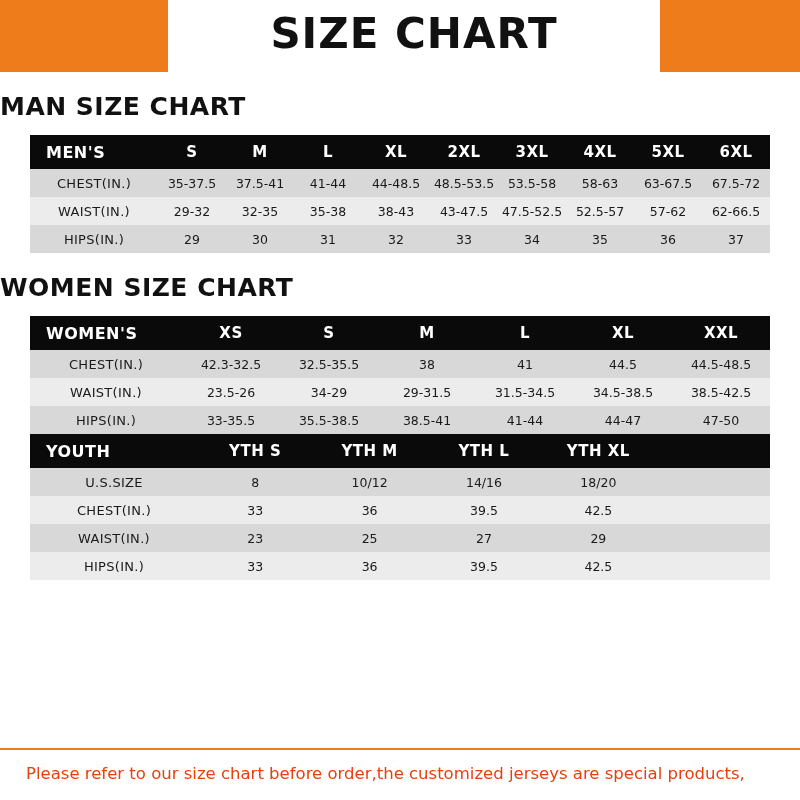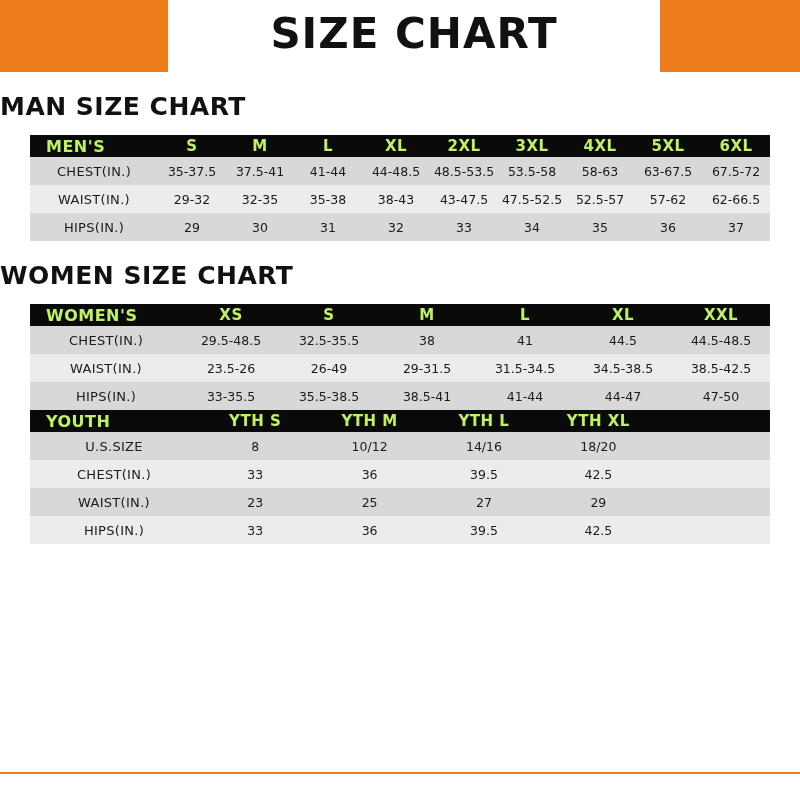--- a/index.html
+++ b/index.html
@@ -68,24 +68,24 @@
     text-align: center;
     font-size: 12.5px;
     color: #1a1a1a;
     height: 28px;
     padding: 0 2px;
     white-space: nowrap;
     overflow: hidden;
   }
   table.size thead th {
     background: #0a0a0a;
-    color: #bef264;
+    color: #ffffff;
     font-size: 15px;
     font-weight: bold;
-    height: 22px;
+    height: 34px;
     letter-spacing: 0.5px;
   }
   table.size thead th.rowhead {
     text-align: left;
     padding-left: 16px;
     font-size: 16px;
   }
   table.size td.rowhead {
     font-size: 13px;
     letter-spacing: 0.3px;
@@ -215,31 +215,31 @@
           <th>S</th>
           <th>M</th>
           <th>L</th>
           <th>XL</th>
           <th>XXL</th>
         </tr>
       </thead>
       <tbody>
         <tr class="band-a">
           <td class="rowhead">CHEST(IN.)</td>
-          <td>29.5-48.5</td>
+          <td>42.3-32.5</td>
           <td>32.5-35.5</td>
           <td>38</td>
           <td>41</td>
           <td>44.5</td>
           <td>44.5-48.5</td>
         </tr>
         <tr class="band-b">
           <td class="rowhead">WAIST(IN.)</td>
           <td>23.5-26</td>
-          <td>26-49</td>
+          <td>34-29</td>
           <td>29-31.5</td>
           <td>31.5-34.5</td>
           <td>34.5-38.5</td>
           <td>38.5-42.5</td>
         </tr>
         <tr class="band-a">
           <td class="rowhead">HIPS(IN.)</td>
           <td>33-35.5</td>
           <td>35.5-38.5</td>
           <td>38.5-41</td>
@@ -302,15 +302,16 @@
           <td>36</td>
           <td>39.5</td>
           <td>42.5</td>
           <td></td>
         </tr>
       </tbody>
     </table>
   </div>
 
   <div class="footer-note">
+    <div>Please refer to our size chart before order,the customized jerseys are special products,</div>
   </div>
 
 </div>
 
 </body></html>

